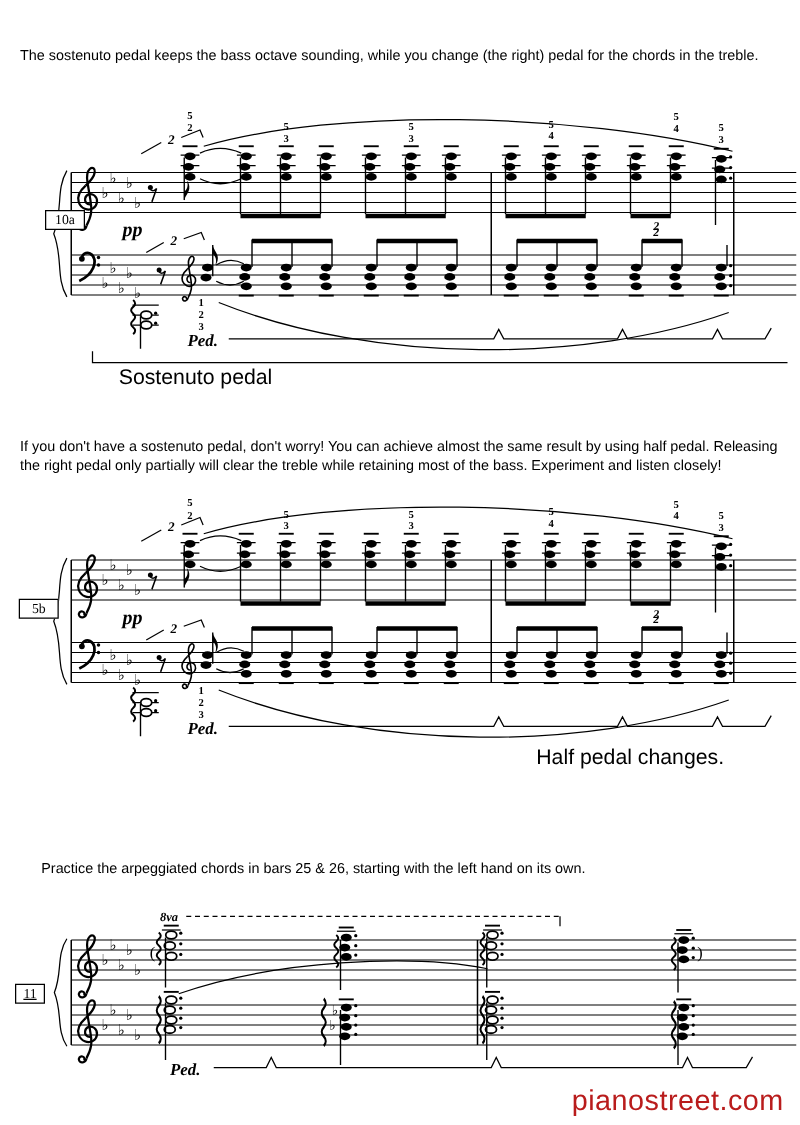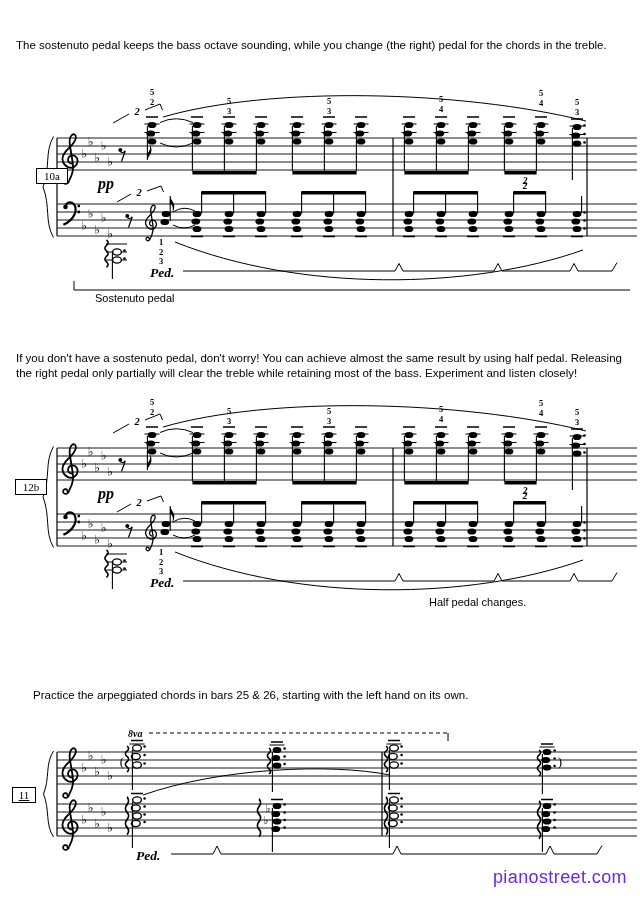--- a/index.html
+++ b/index.html
@@ -7,24 +7,24 @@
         font-family:"Liberation Sans",sans-serif;color:#000;}
   .para{position:absolute;font-size:11.5px;line-height:14.5px;margin:0;}
   #p1{left:16px;top:38px;width:612px;}
   #p2{left:16px;top:351px;width:608px;}
   #p3{left:21px;top:688px;width:600px;padding-left:12px;}
   .exlabel{position:absolute;border:1px solid #000;background:#fff;text-align:center;
            font:11px "Liberation Serif",serif;line-height:14px;}
   #lab10a{left:15px;top:168px;width:30px;height:14px;margin-left:21px;}
   #lab10b{left:15px;top:479px;width:30px;height:14px;}
   #lab11{left:12px;top:787px;width:22px;height:14px;text-decoration:underline;}
-  .caption{position:absolute;font-size:11px;}
+  .caption{position:absolute;font-size:17px;}
   #cap10a{left:95px;top:292px;}
   #cap10b{left:388px;top:596px;margin-left:41px;}
-  .footer-logo{position:absolute;right:13px;top:867px;font-size:18px;letter-spacing:.4px;color:#6d28d9;}
+  .footer-logo{position:absolute;right:13px;top:867px;font-size:23px;letter-spacing:.4px;color:#b91c1c;}
   svg.sheet{position:absolute;left:0;top:0;}
   svg .flat{font:12px "DejaVu Sans",sans-serif;text-anchor:middle;fill:#000;}
   svg .acc{font:11px "DejaVu Sans",sans-serif;text-anchor:middle;fill:#000;}
   svg .fing{font:bold 8.5px "Liberation Serif",serif;text-anchor:middle;fill:#000;}
   svg .hand2{font:italic bold 10.5px "Liberation Serif",serif;text-anchor:middle;fill:#000;}
   svg .dup{font:italic bold 9.5px "Liberation Serif",serif;text-anchor:middle;fill:#000;}
   svg .pp{font:italic bold 16px "Liberation Serif",serif;fill:#000;}
   svg .ped{font:italic bold 13.5px "Liberation Serif",serif;fill:#000;}
   svg .oct{font:italic bold 10px "Liberation Serif",serif;fill:#000;}
   svg .paren{font:13px "Liberation Serif",serif;text-anchor:middle;fill:#000;}
@@ -345,20 +345,20 @@
         </g>
       <use href="#nh4f" x="547" y="806"></use>
       <path class="stem" d="M542.4 808 V852"></path>
 
       <text class="ped" x="136" y="860">Ped.</text>
       <path class="thin" d="M171 854 H213 l4 -8 l4 8 H393 l4 -8 l4 8 H546 l4 -8 l4 8 H597 l5 -8.5"></path>
     </g>
   </svg>
 
   <div class="exlabel" id="lab10a">10a</div>
-  <div class="exlabel" id="lab10b">12b</div>
+  <div class="exlabel" id="lab10b">5b</div>
   <div class="exlabel" id="lab11">11</div>
 
   <div class="caption" id="cap10a">Sostenuto pedal</div>
   <div class="caption" id="cap10b">Half pedal changes.</div>
 
   <div class="footer-logo">pianostreet.com</div>
 </div>
 
 </body></html>

